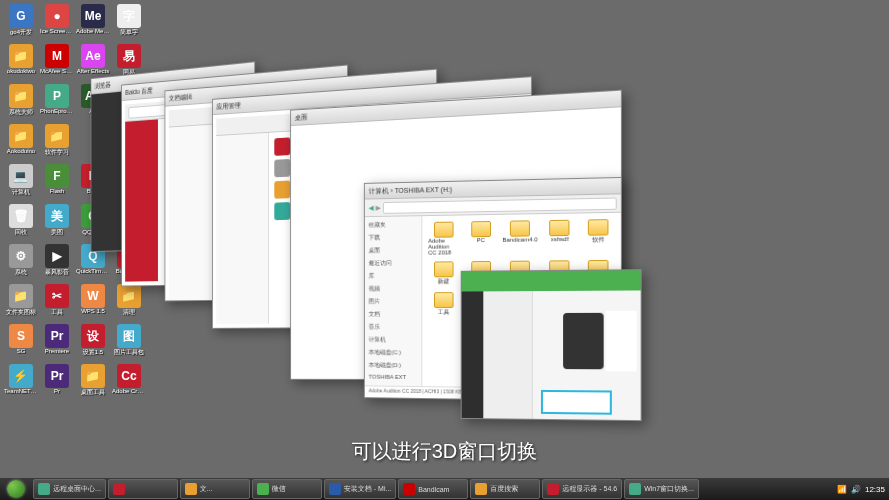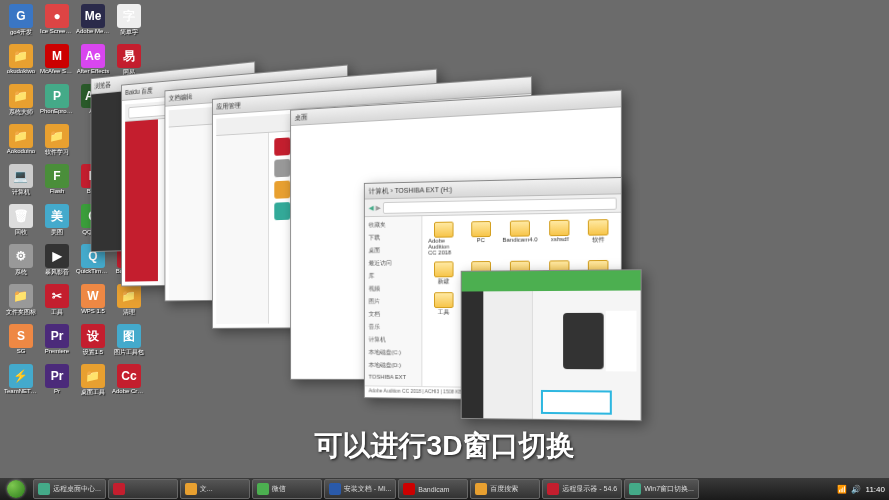--- a/index.html
+++ b/index.html
@@ -182,22 +182,22 @@
   background: #fff;
   border-top: 1px solid #ddd;
 }
 
 
 .caption {
   position: absolute;
   bottom: 35px;
   left: 50%;
   transform: translateX(-50%);
-  font-size: 28px;
-  font-weight: 700;
+  font-size: 20px;
+  font-weight: 400;
   color: #fff;
   text-shadow: 1px 1px 3px rgba(0,0,0,0.8);
   z-index: 100;
 }
 
 
 .taskbar {
   position: absolute;
   bottom: 0;
   left: 0;
@@ -685,15 +685,15 @@
         <span>远程显示器 - 54.6</span>
       </div>
       <div class="taskbar-item">
         <div class="ticon" style="background:#4a8"></div>
         <span>Win7窗口切换...</span>
       </div>
     </div>
   <div class="tray">
     <span>📶</span>
     <span>🔊</span>
-    <span>11:40</span>
+    <span>12:35</span>
   </div>
 </div>
 
 </body></html>

